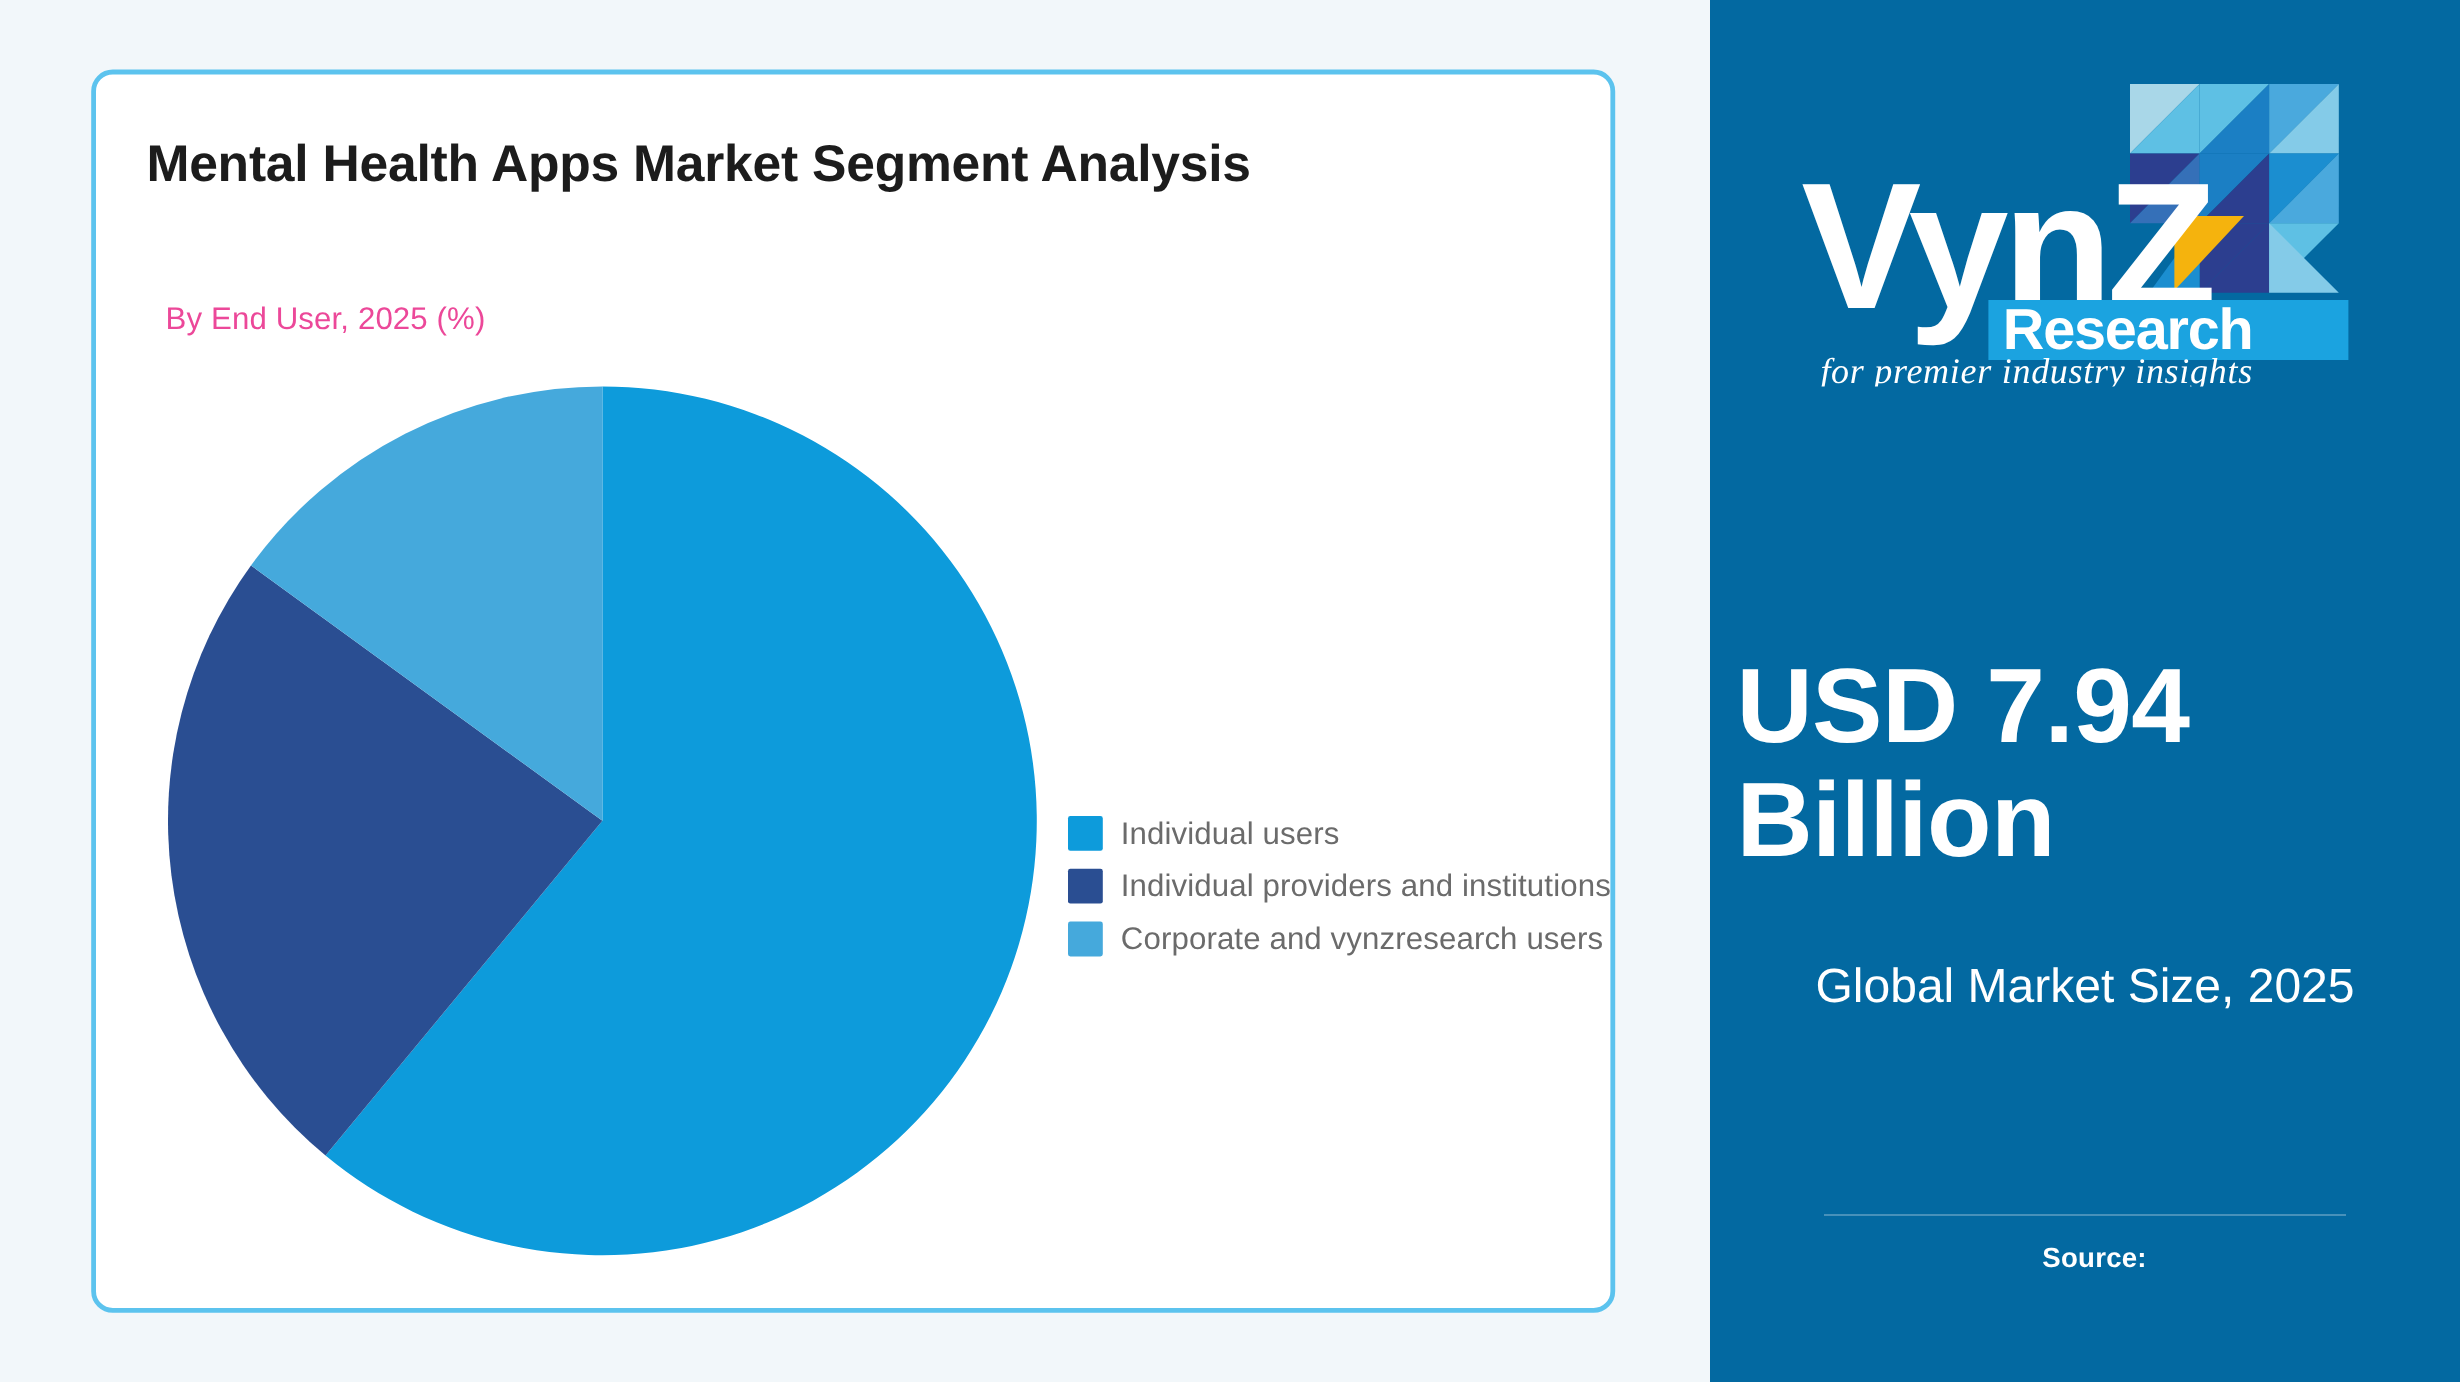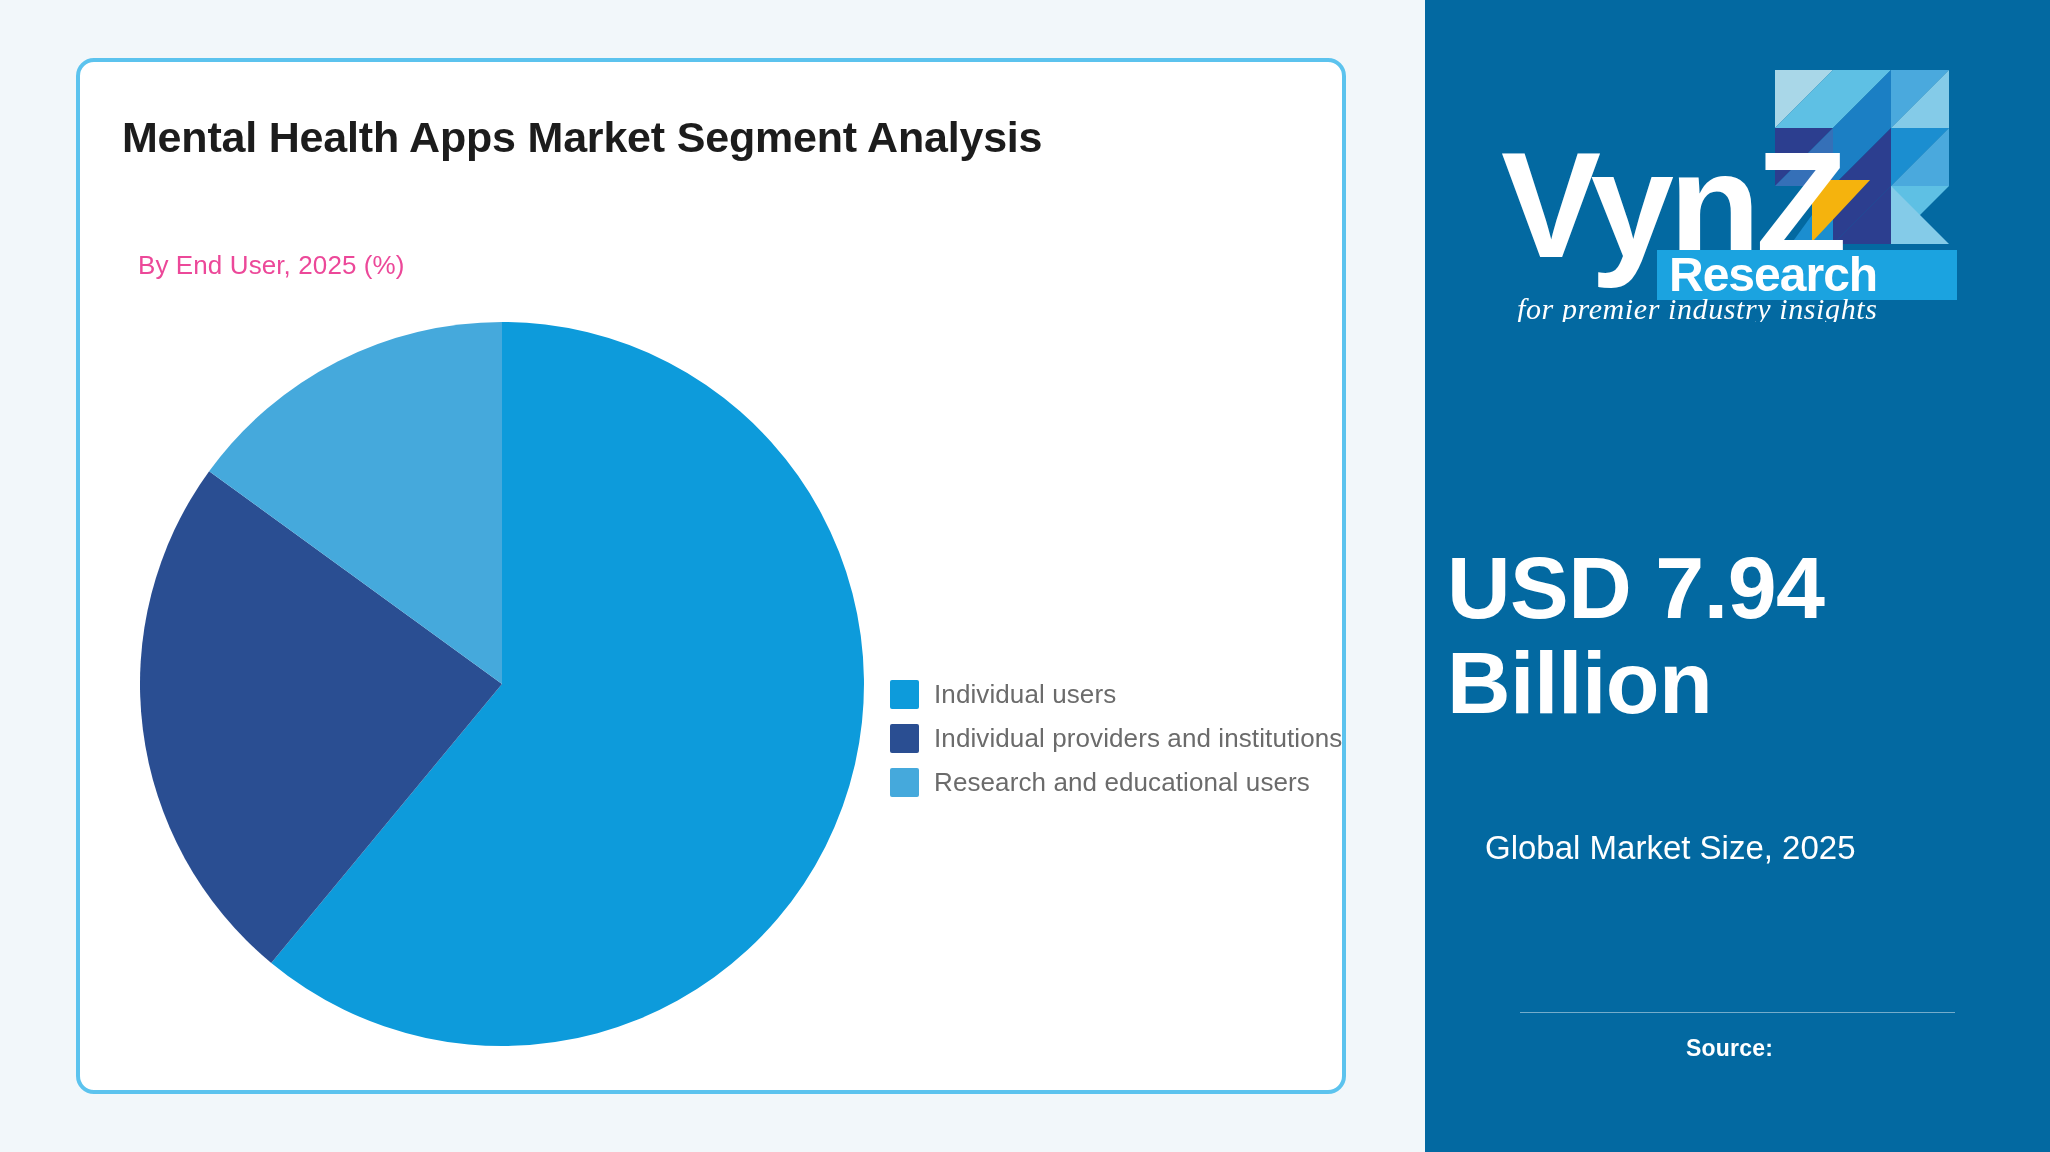--- a/index.html
+++ b/index.html
@@ -84,38 +84,38 @@
     width: 565px;
     text-align: left;
     color: #ffffff;
     font-size: 88px;
     font-weight: bold;
     line-height: 1.08;
     letter-spacing: -0.5px;
   }
   .sub-headline {
     position: absolute;
-    left: 60px; top: 826px;
+    left: 60px; top: 795px;
     width: 505px;
-    text-align: left;
+    text-align: center;
     color: #ffffff;
-    font-size: 33px;
+    font-size: 40px;
     line-height: 1.35;
   }
 
   
   .divider {
     position: absolute;
     left: 95px; top: 1012px;
     width: 435px; height: 1px;
     background: rgba(255,255,255,0.45);
   }
   .source-block {
     position: absolute;
-    left: 52px; top: 1035px;
+    left: 68px; top: 1035px;
     width: 505px;
     text-align: center;
     color: #ffffff;
   }
   .source-title { font-size: 23px; font-weight: bold; letter-spacing: 0.2px; }
   .source-url { font-size: 23px; margin-top: 9px; letter-spacing: 0.1px; }
 </style>
 </head>
 <body>
 
@@ -144,21 +144,21 @@
         <span class="legend-label">Individual users</span>
       </div>
 
       <div class="legend-row">
         <span class="legend-swatch" style="background: rgb(42, 78, 146);"></span>
         <span class="legend-label">Individual providers and institutions</span>
       </div>
 
       <div class="legend-row">
         <span class="legend-swatch" style="background: rgb(69, 169, 220);"></span>
-        <span class="legend-label">Research and educational users</span>
+        <span class="legend-label">Corporate and vynzresearch users</span>
       </div>
 
     </div>
   </div>
 
   <div class="side-panel">
 
     <div class="logo">
       <svg class="logo-svg" viewBox="0 0 500 260">
 

